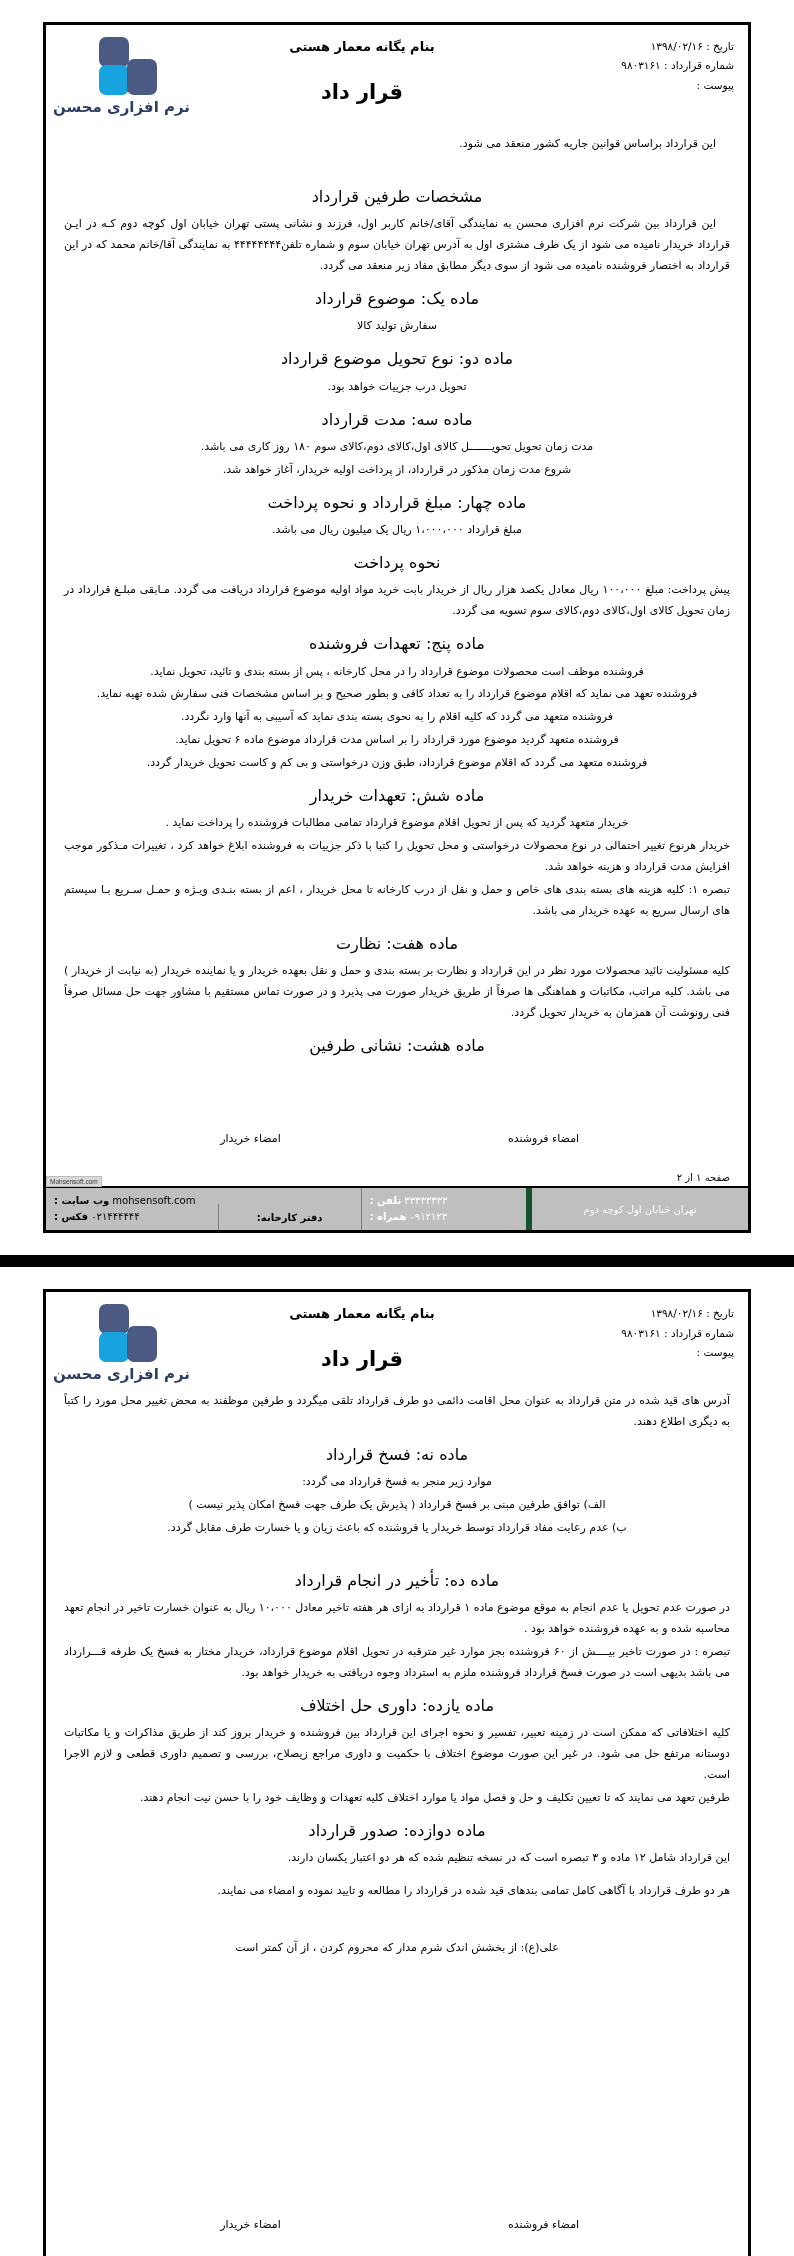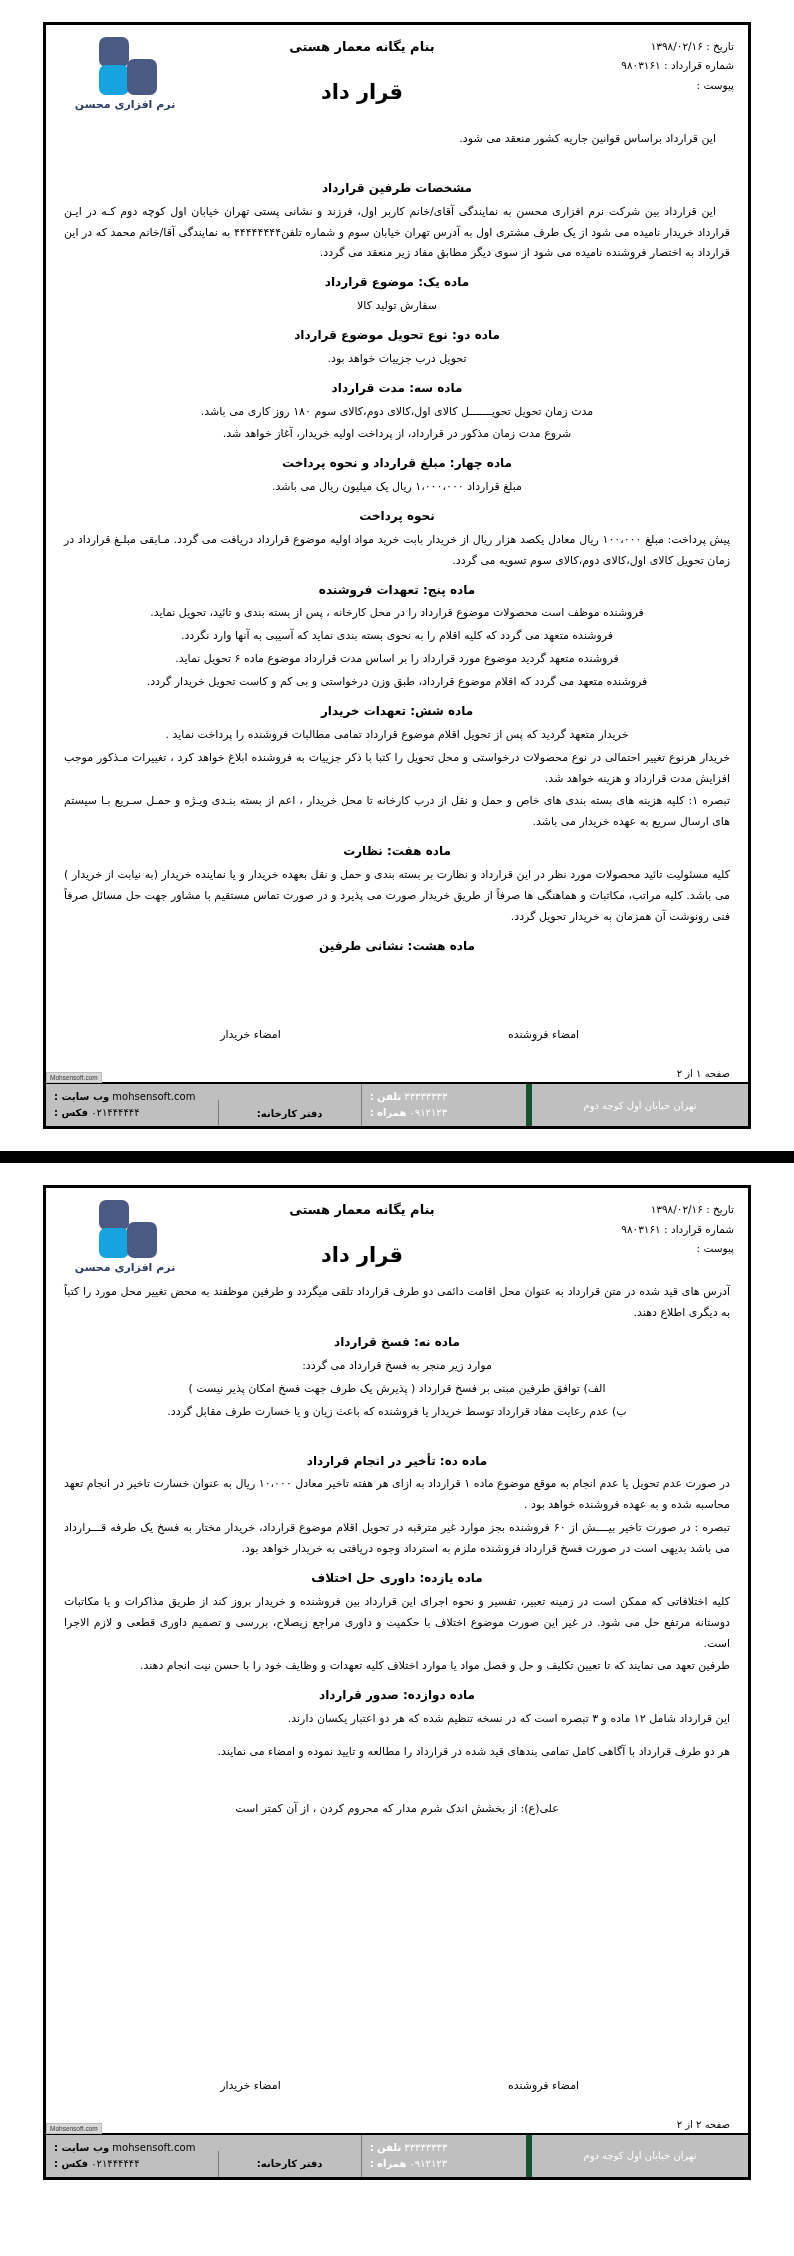--- a/index.html
+++ b/index.html
@@ -86,42 +86,42 @@
   }
   .logo-mark i {
     position: absolute;
     display: block;
     border-radius: 7px;
   }
   .lg-a { left: 6px;  top: 0px;  width: 30px; height: 30px; background: #4a5a82; }
   .lg-b { left: 6px;  top: 28px; width: 30px; height: 30px; background: #17a3dd; }
   .lg-c { left: 34px; top: 22px; width: 30px; height: 36px; background: #4a5a82; }
   .logo-text {
-    font-size: 11px;
+    font-size: 15px;
     font-weight: bold;
     color: #2c3e63;
     direction: rtl;
     white-space: nowrap;
   }
 
   
   .doc-body {
     padding: 4px 18px 0 18px;
     font-size: 11px;
     line-height: 1.9;
   }
   .para {
     text-align: justify;
     text-align-last: right;
     margin: 0 0 2px 0;
   }
   .indent { text-indent: 14px; }
   .heading {
-    font-weight: bold;
-    font-size: 12px;
+    font-weight: normal;
+    font-size: 16px;
     text-align: center;
     margin: 7px 0 2px 0;
   }
   .sub {
     text-align: center;
     margin: 0 0 2px 0;
   }
   .gap-sm { height: 10px; }
   .gap-md { height: 18px; }
   .gap-lg { height: 34px; }
@@ -268,20 +268,21 @@
       <p class="sub">شروع مدت زمان مذکور در قرارداد، از پرداخت اولیه خریدار، آغاز خواهد شد.</p>
 
       <div class="heading">ماده چهار: مبلغ قرارداد و نحوه پرداخت</div>
       <p class="sub">مبلغ قرارداد ۱،۰۰۰،۰۰۰ ریال یک میلیون  ریال  می باشد.</p>
 
       <div class="heading">نحوه پرداخت</div>
       <p class="para">پیش پرداخت: مبلغ   ۱۰۰،۰۰۰ ریال معادل یکصد  هزار ریال از خریدار بابت خرید مواد اولیه موضوع قرارداد دریافت می گردد. مـابقی مبلـغ قرارداد در زمان تحویل کالای اول،کالای دوم،کالای سوم  تسویه می گردد.</p>
 
       <div class="heading">ماده پنج: تعهدات فروشنده</div>
       <p class="sub">فروشنده موظف است محصولات موضوع قرارداد را در محل کارخانه ، پس از بسته بندی و تائید، تحویل نماید.</p>
+      <p class="sub">فروشنده  تعهد می نماید که اقلام موضوع قرارداد را به تعداد کافی و بطور صحیح و بر اساس مشخصات فنی سفارش شده تهیه نماید.</p>
       <p class="sub">فروشنده  متعهد می گردد که کلیه اقلام را به نحوی بسته بندی نماید که آسیبی به آنها وارد نگردد.</p>
       <p class="sub">فروشنده  متعهد گردید موضوع مورد قرارداد را بر اساس مدت قرارداد موضوع ماده ۶ تحویل نماید.</p>
       <p class="sub">فروشنده  متعهد می گردد که اقلام موضوع قرارداد، طبق وزن درخواستی و بی کم و کاست تحویل خریدار گردد.</p>
 
       <div class="heading">ماده شش: تعهدات خریدار</div>
       <p class="sub">خریدار متعهد گردید که پس از تحویل اقلام موضوع قرارداد تمامی مطالبات  فروشنده را پرداخت نماید .</p>
       <p class="para">خریدار هرنوع تغییر احتمالی در نوع محصولات درخواستی و محل تحویل را کتبا با ذکر جزییات به فروشنده ابلاغ خواهد کرد ، تغییرات مـذکور موجب افزایش مدت قرارداد و هزینه خواهد شد.</p>
       <p class="para">تبصره  ۱: کلیه هزینه های بسته بندی های خاص و حمل و نقل از درب کارخانه تا محل خریدار ، اعم از بسته بنـدی ویـژه و حمـل سـریع بـا سیستم های ارسال سریع به عهده  خریدار  می باشد.</p>
 
       <div class="heading">ماده هفت: نظارت</div>

